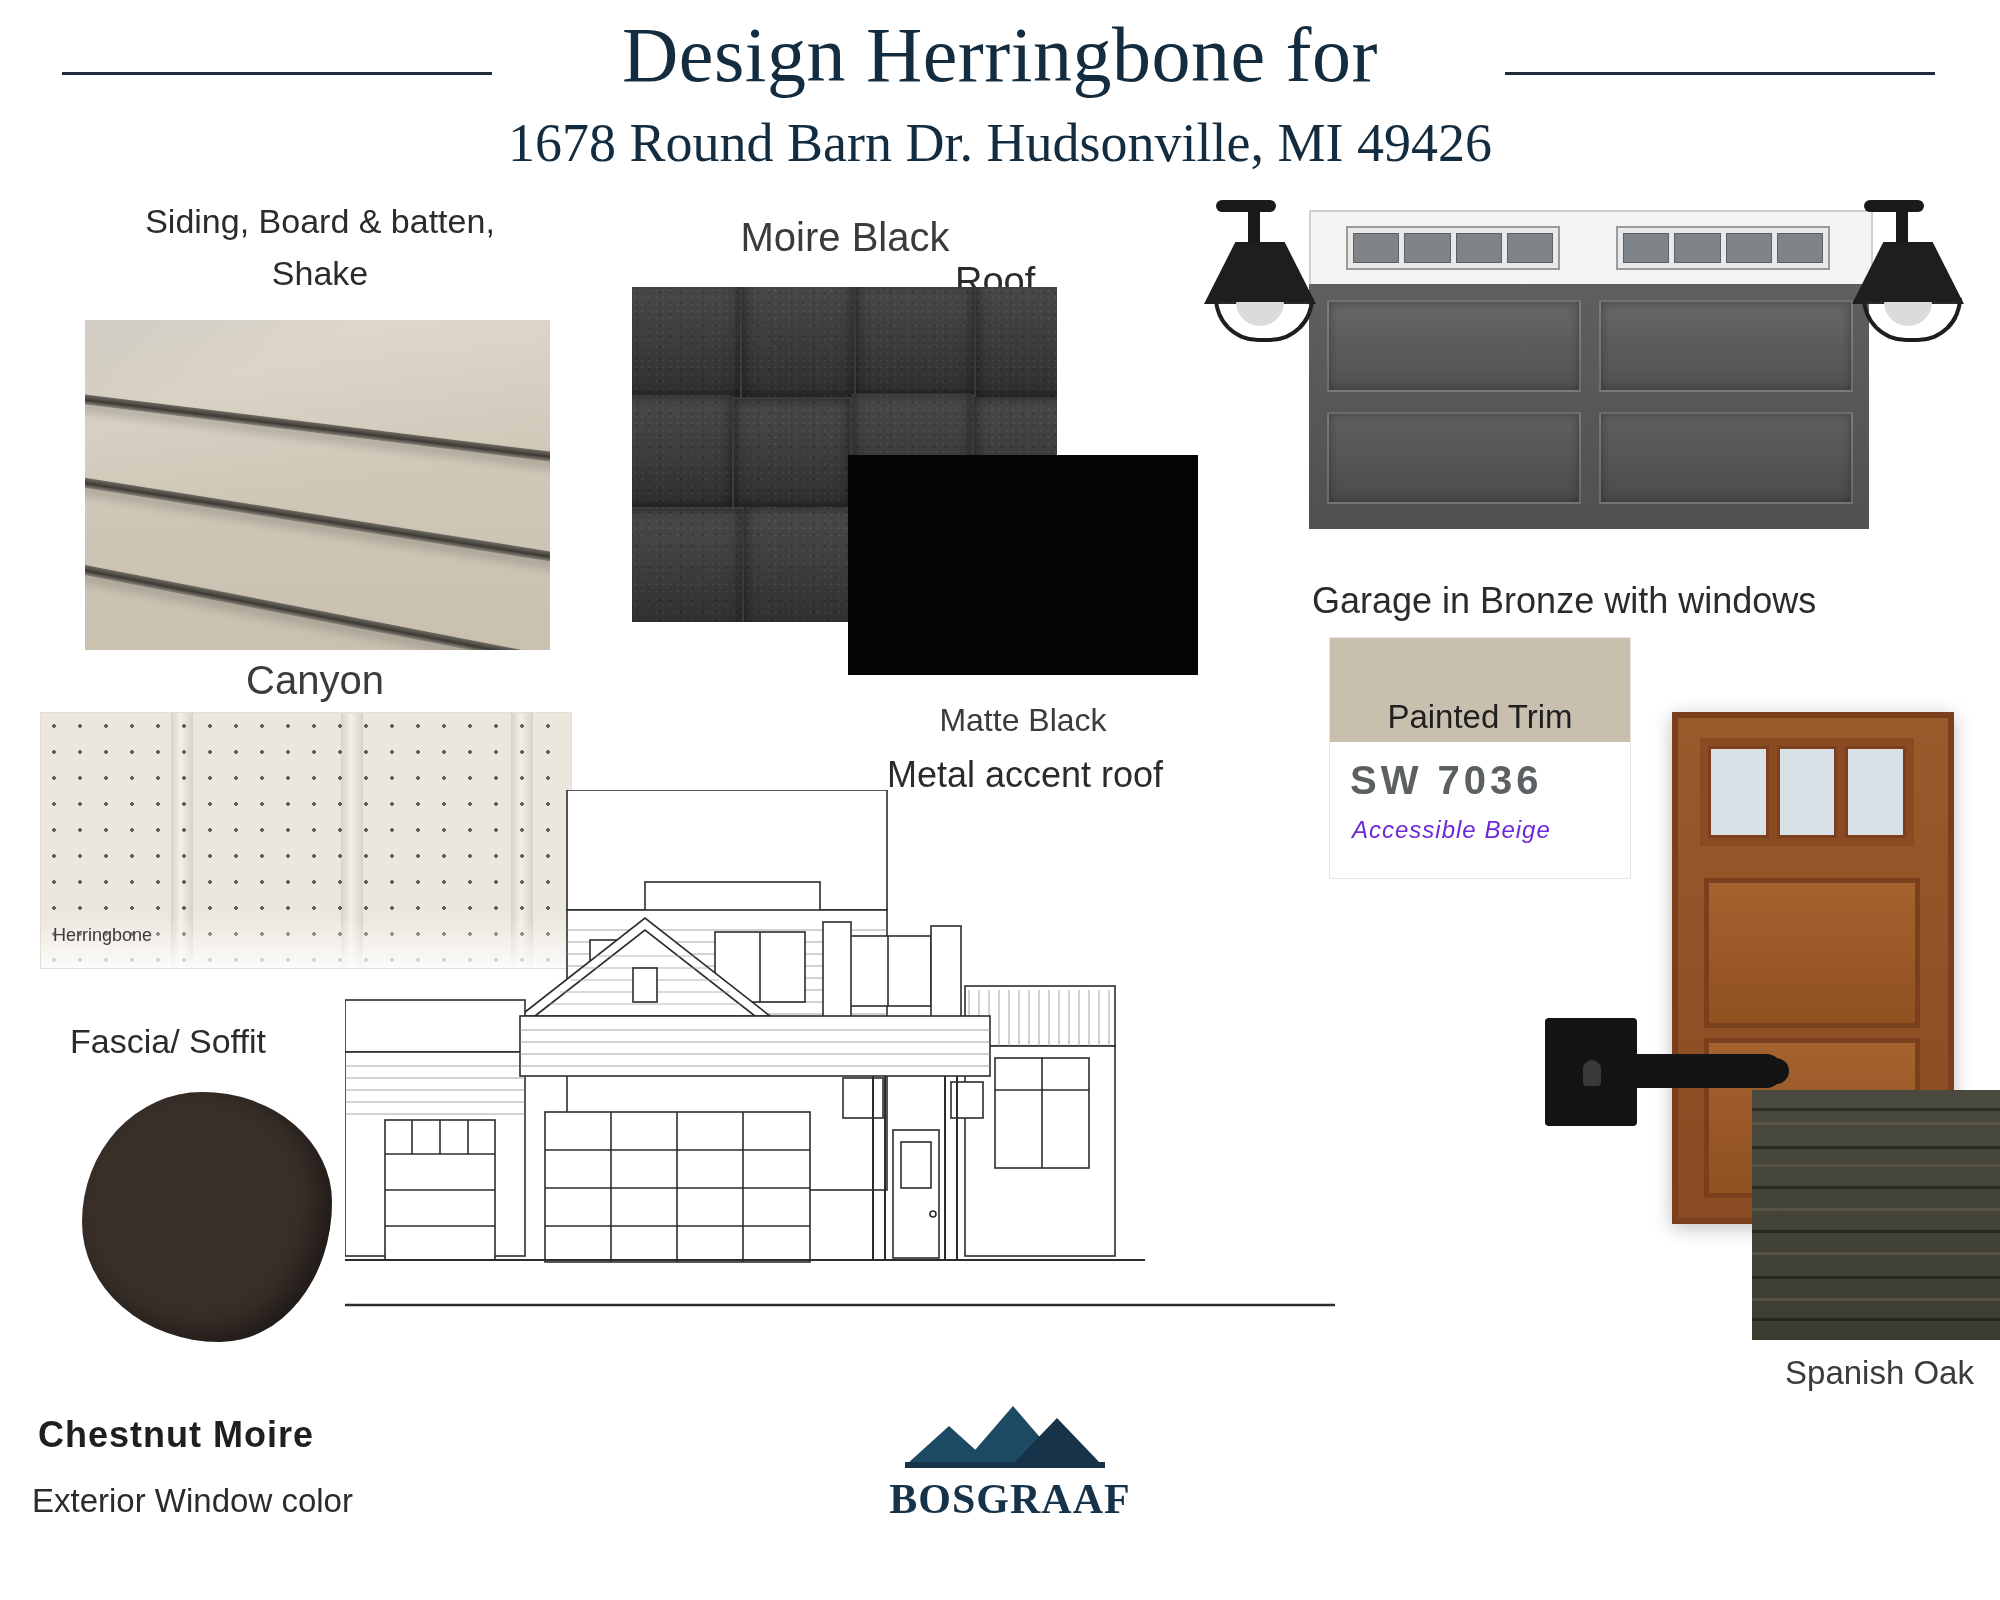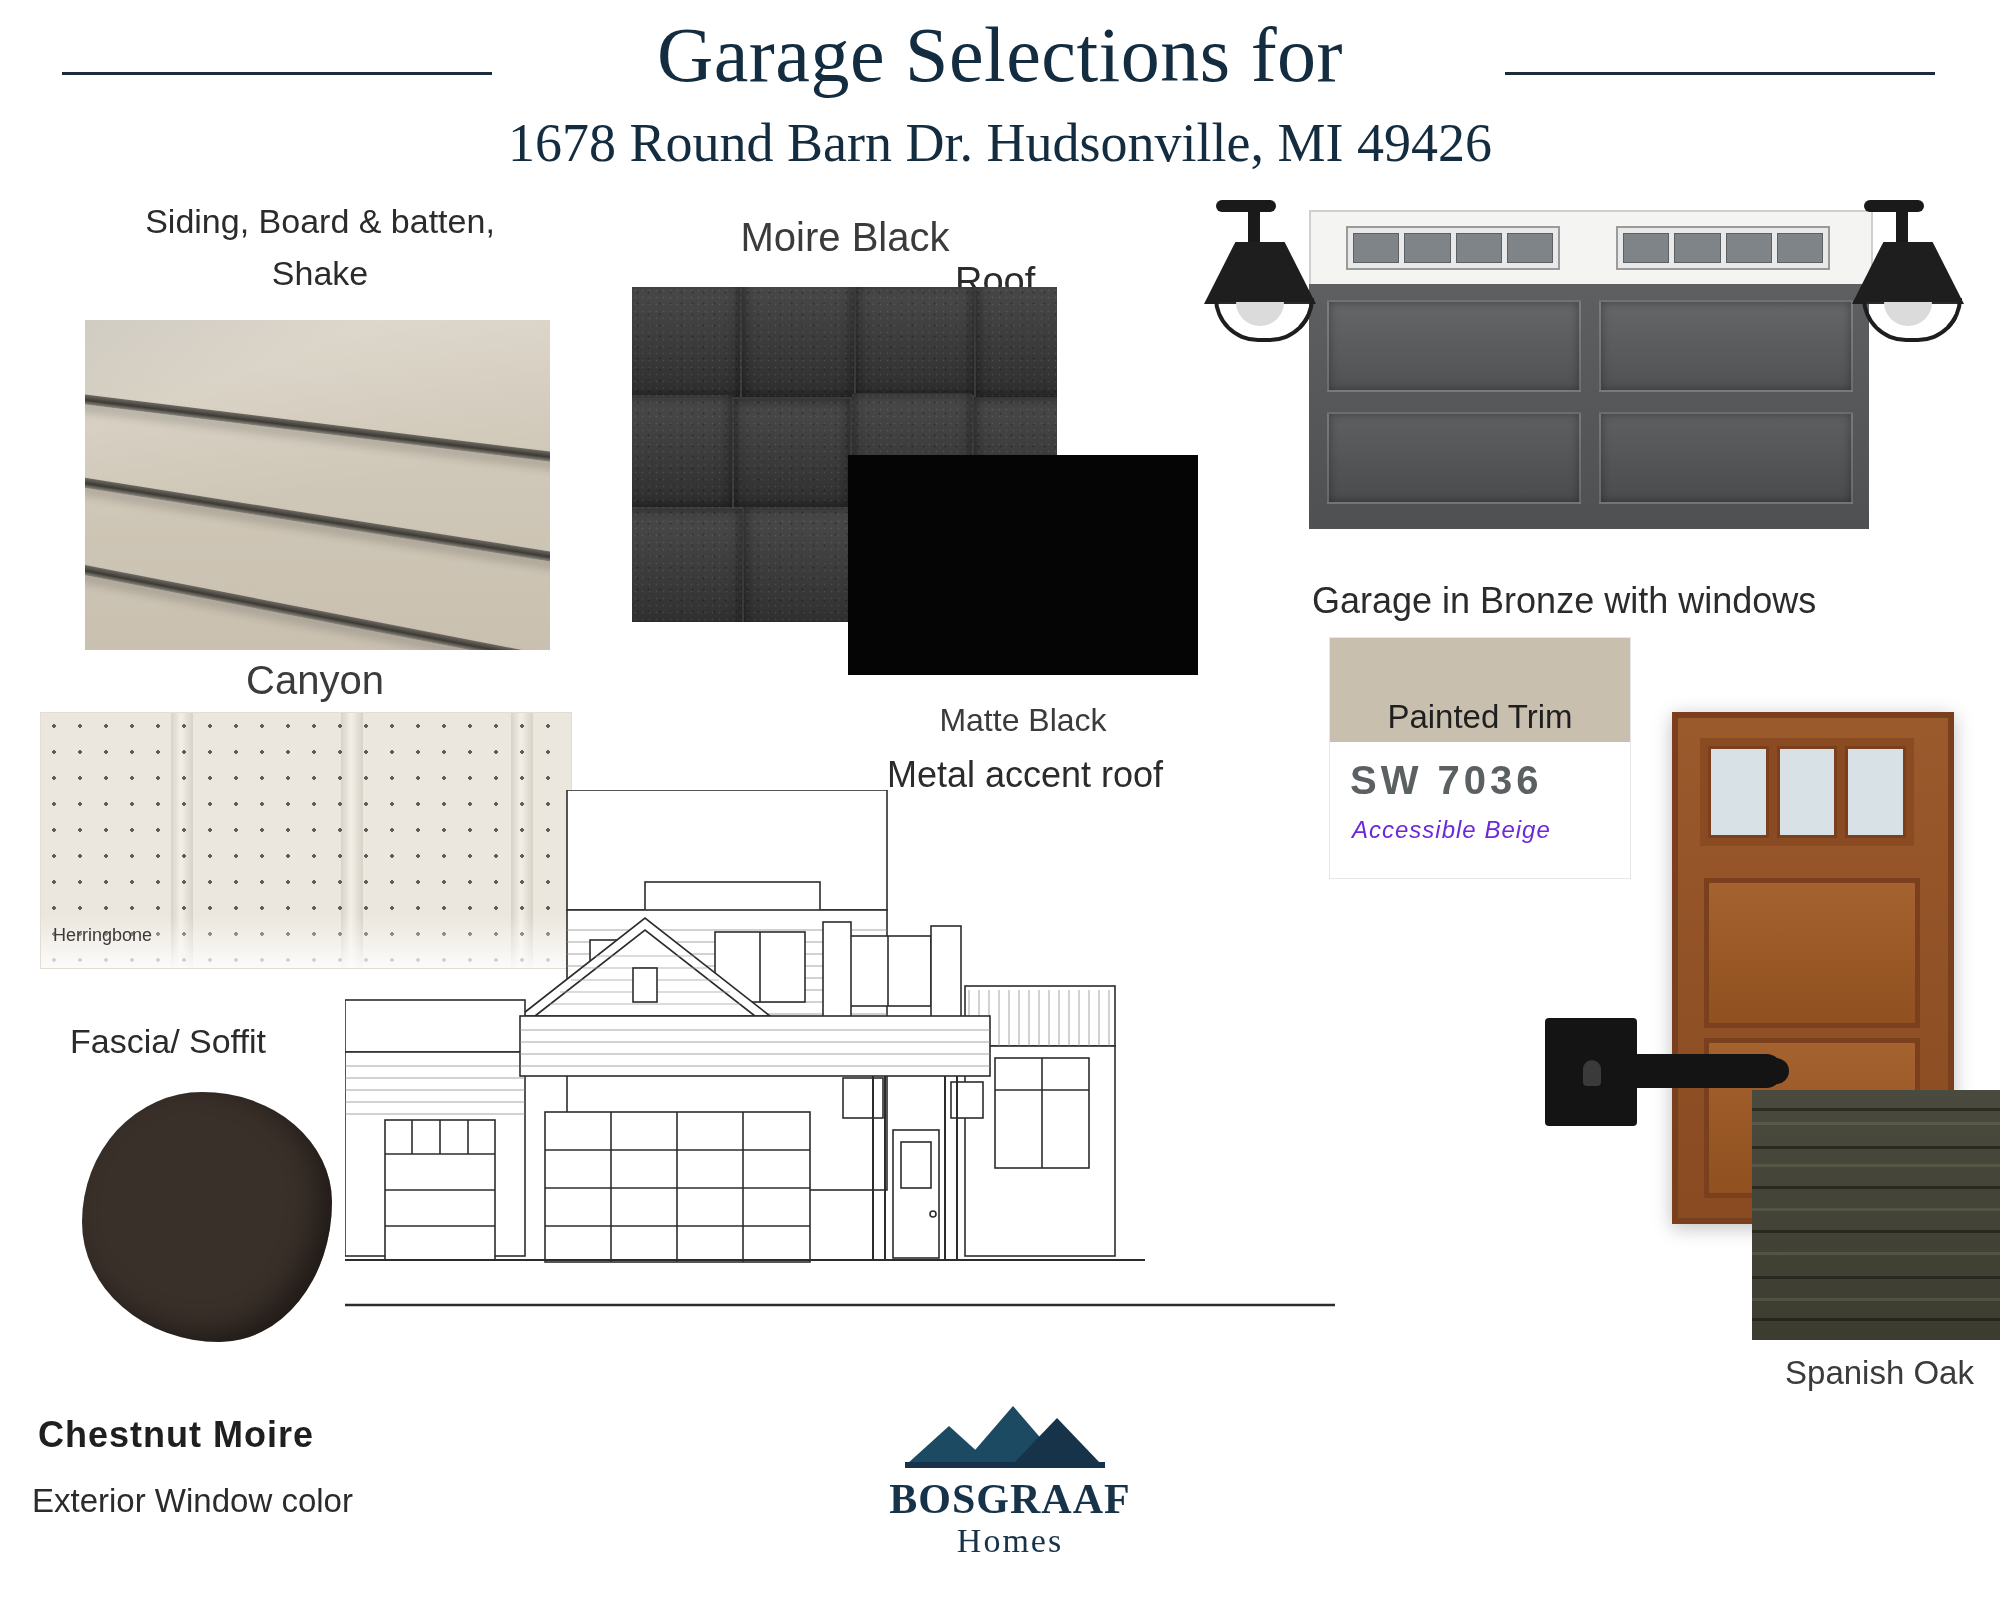--- a/index.html
+++ b/index.html
@@ -225,21 +225,21 @@
   }
 </style>
 </head>
 <body>
 
 <div class="page">
 
   <div class="title-row">
     <div class="rule left"></div>
     <div class="rule right"></div>
-    <div class="title">Garage Selections for</div>
+    <div class="title">Design Herringbone for</div>
   </div>
   <div class="subtitle">1678 Round Barn Dr. Hudsonville, MI 49426</div>
 
   <div class="lbl big center" style="left:80px;top:200px;width:480px;">Siding, Board &amp; batten,</div>
   <div class="lbl big center" style="left:80px;top:252px;width:480px;">Shake</div>
 
   <div class="siding">
     <div class="sheen"></div>
     <div class="groove" style="top:70px;transform:rotate(7deg);"></div>
     <div class="groove" style="top:152px;transform:rotate(9deg);"></div>
@@ -490,16 +490,15 @@
   </div>
 
   <div class="logo">
     <svg width="330" height="72" viewBox="0 0 330 72" style="display:block;margin:0 auto;">
       <polygon points="118,64 168,6 218,64" fill="#1d4a63"></polygon>
       <polygon points="168,64 212,18 256,64" fill="#17334a"></polygon>
       <polygon points="62,64 104,26 146,64" fill="#1d4a63"></polygon>
       <rect x="60" y="62" width="200" height="6" fill="#17334a"></rect>
     </svg>
     <div class="word">BOSGRAAF</div>
-    <div class="sub">Homes</div>
   </div>
 
 </div>
 
 </body></html>

